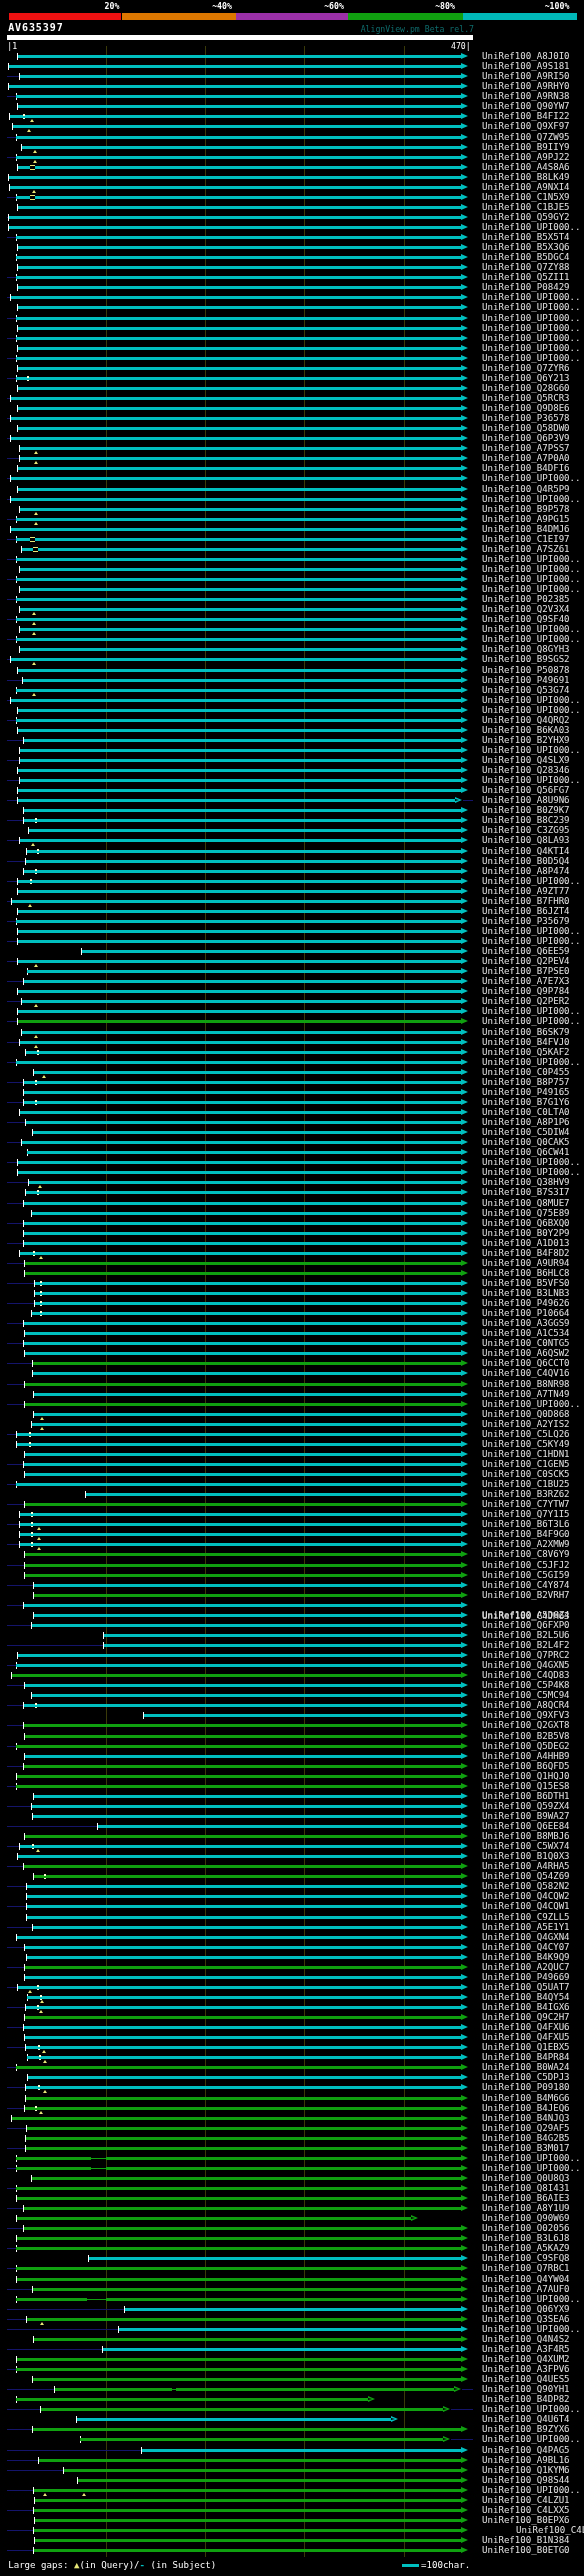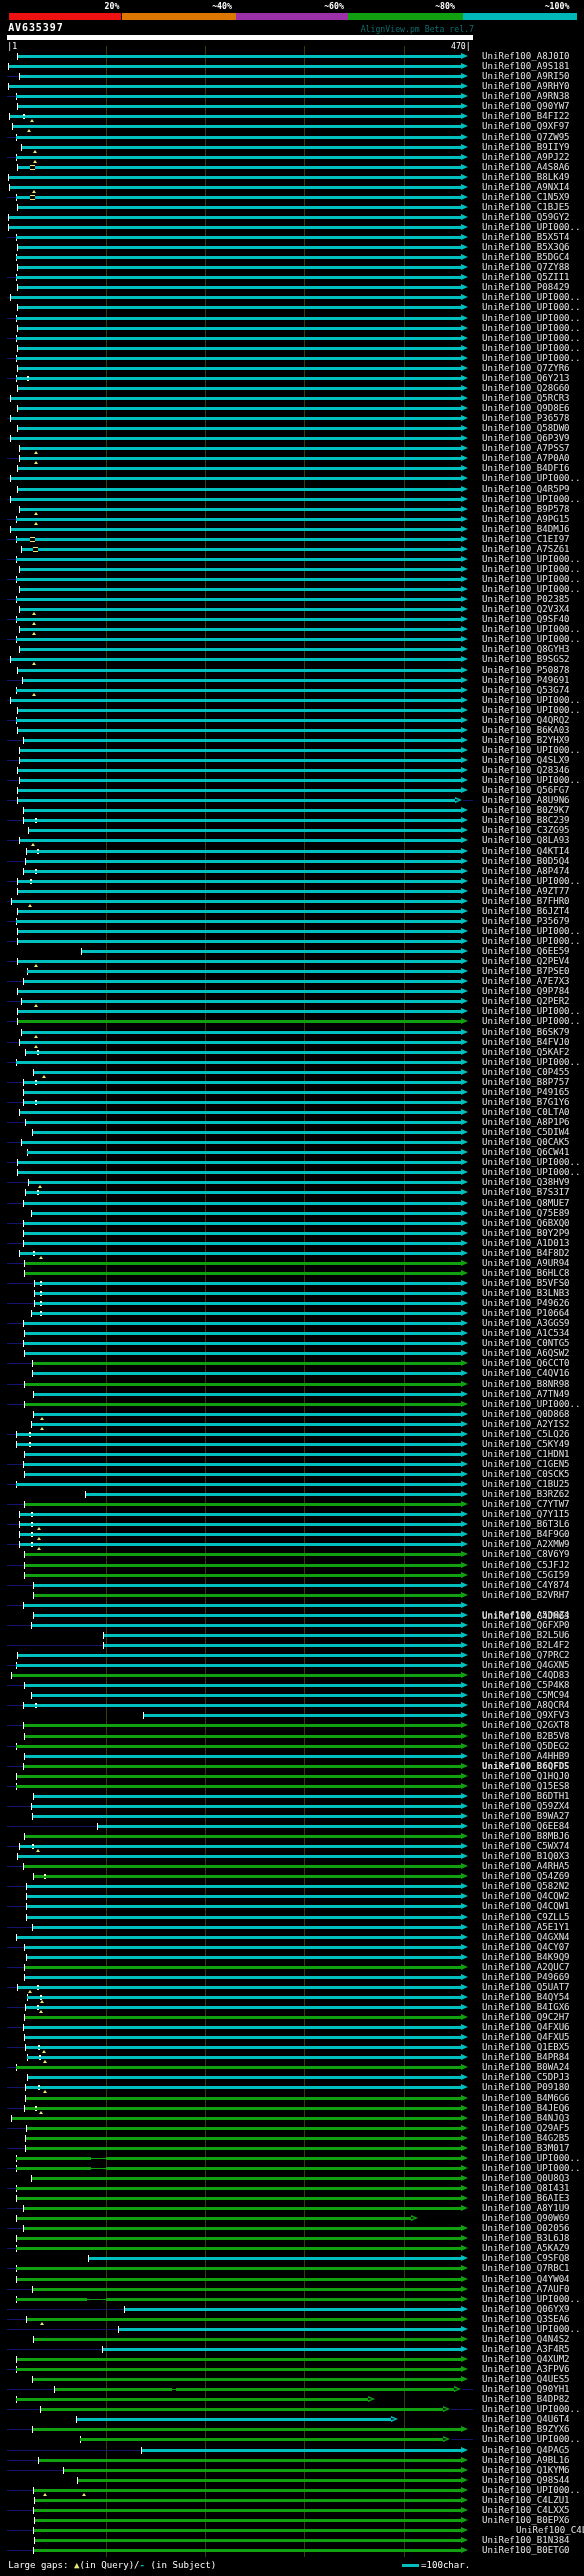--- a/index.html
+++ b/index.html
@@ -1214,21 +1214,21 @@
         <div class="tick" style="left: 24px; top: 0.9px;"></div>
         <div class="bar" style="left: 25px; width: 437px; top: 2.7px; background: rgb(0, 191, 191);"></div>
         <div class="arrow" style="left: 461px; top: 0.9px; border-left: 7.3px solid rgb(0, 191, 191);"></div>
         <div class="row-label" style="top: -0.9px;">UniRef100_A4HHB9</div>
       </div>
       <div class="abs" style="left: 0px; top: 1762px; width: 585px; height: 10px;">
         <div class="lead" style="left: 7.3px; width: 16.4px; top: 3.7px;"></div>
         <div class="tick" style="left: 23px; top: 0.9px;"></div>
         <div class="bar" style="left: 24px; width: 438px; top: 2.7px; background: rgb(16, 160, 16);"></div>
         <div class="arrow" style="left: 461px; top: 0.9px; border-left: 7.3px solid rgb(16, 160, 16);"></div>
-        <div class="row-label" style="top: -0.9px; font-weight: bold;">UniRef100_B6QFD5</div>
+        <div class="row-label" style="top: -0.9px;">UniRef100_B6QFD5</div>
       </div>
       <div class="abs" style="left: 0px; top: 1772px; width: 585px; height: 10px;">
         <div class="tick" style="left: 16.4px; top: 0.9px;"></div>
         <div class="bar" style="left: 17.4px; width: 444px; top: 2.7px; background: rgb(16, 160, 16);"></div>
         <div class="arrow" style="left: 461px; top: 0.9px; border-left: 7.3px solid rgb(16, 160, 16);"></div>
         <div class="row-label" style="top: -0.9px;">UniRef100_Q1HQJ0</div>
       </div>
       <div class="abs" style="left: 0px; top: 1782px; width: 585px; height: 10px;">
         <div class="lead" style="left: 7.3px; width: 9.1px; top: 3.7px;"></div>
         <div class="tick" style="left: 15.5px; top: 0.9px;"></div>

